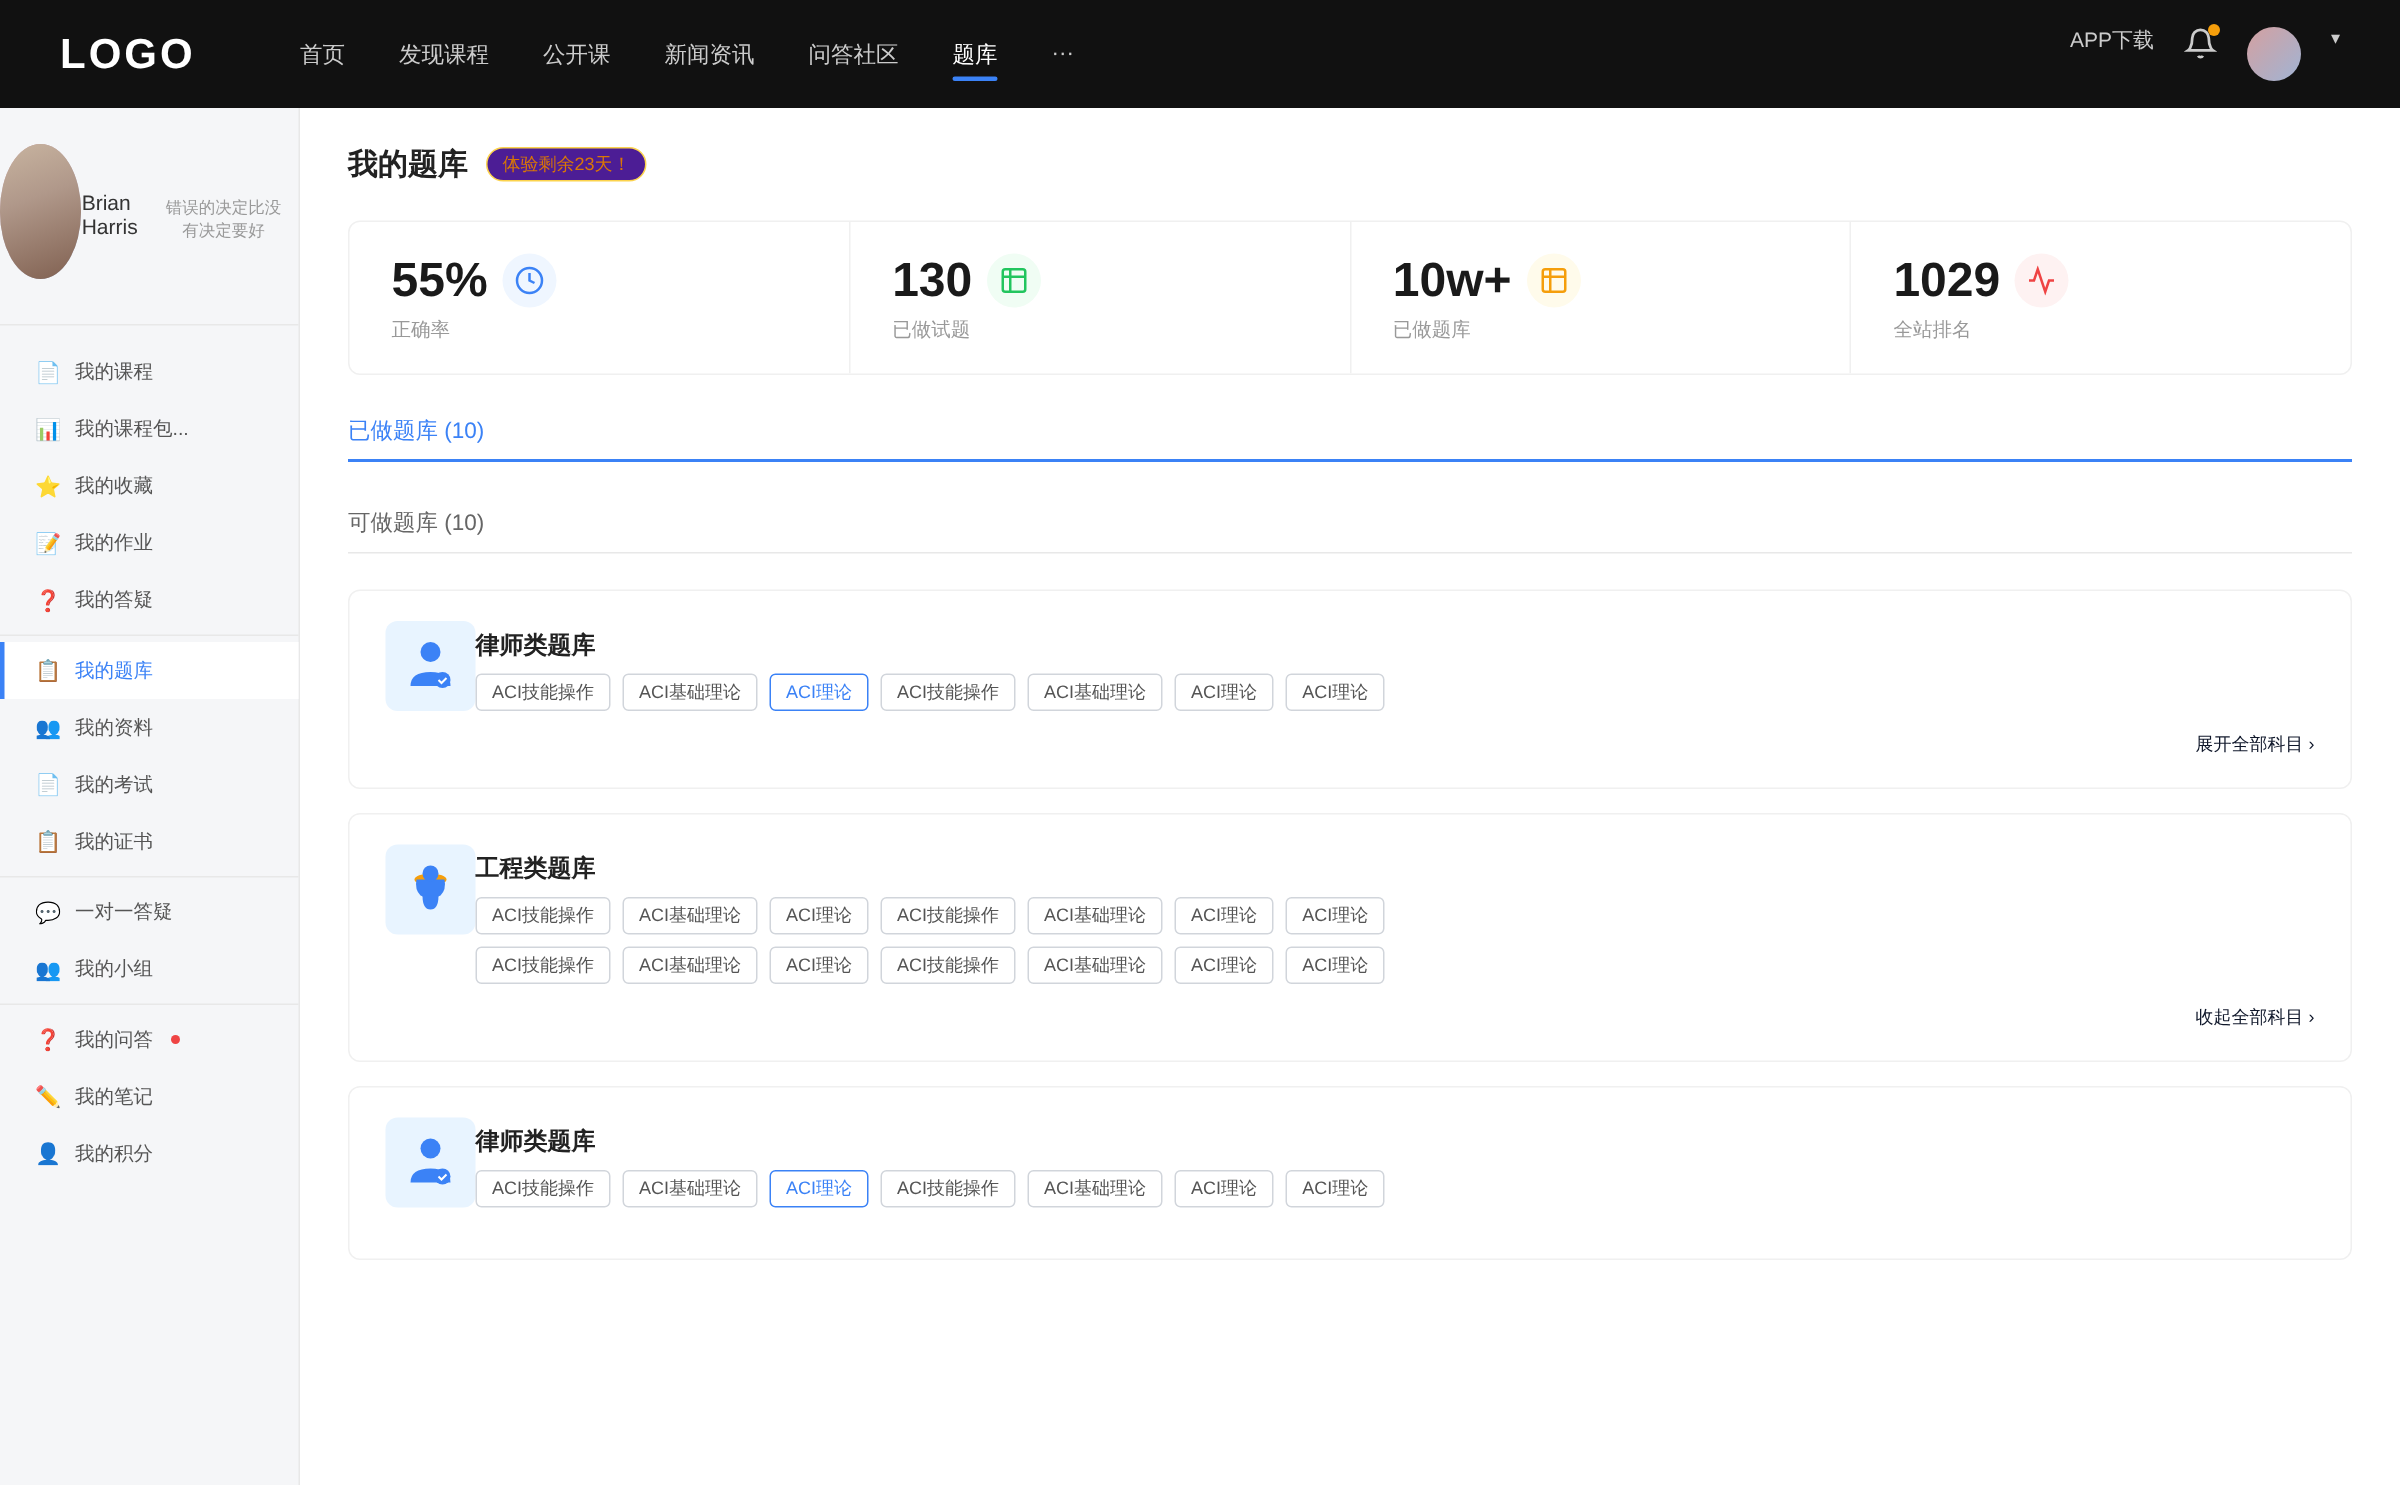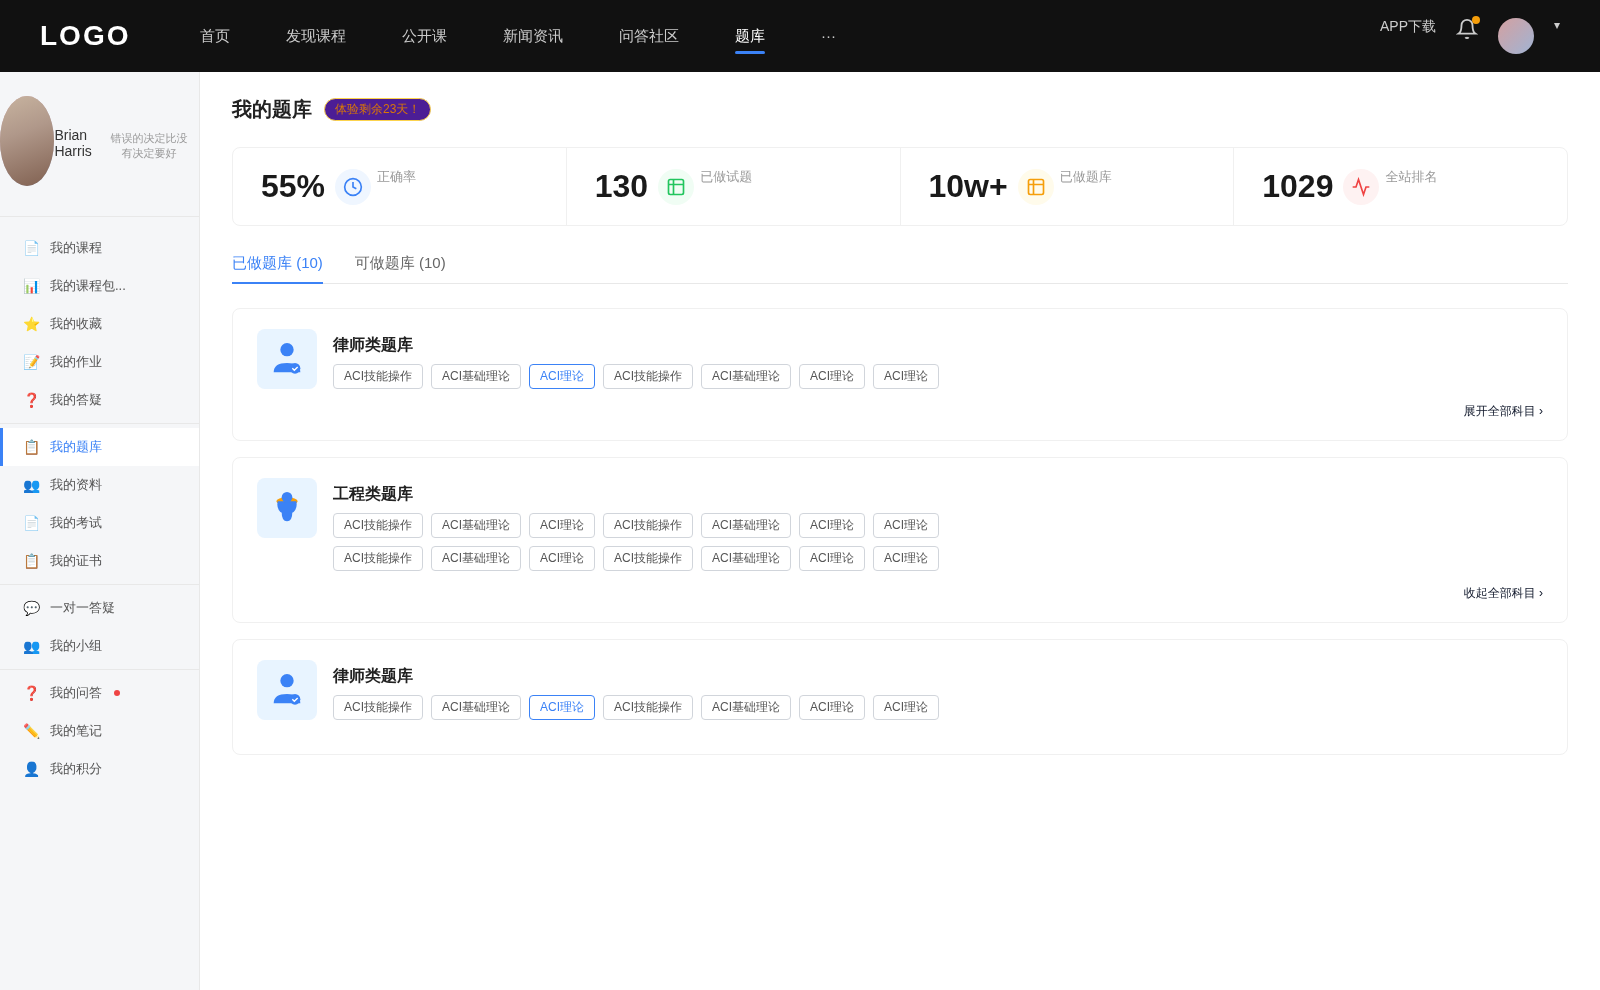--- a/index.html
+++ b/index.html
@@ -19,21 +19,21 @@
     .navbar-logo {
       color: #fff;
       font-size: 28px;
       font-weight: bold;
       letter-spacing: 2px;
       margin-right: 60px;
       min-width: 100px;
     }
     .navbar-nav {
       display: flex;
-      gap: 56px;
+      gap: 36px;
       flex: 1;
     }
     .navbar-nav-item {
       color: #ccc;
       font-size: 15px;
       cursor: pointer;
       padding: 4px 0;
       position: relative;
     }
     .navbar-nav-item.active {
@@ -211,21 +211,21 @@
       gap: 0;
       margin-bottom: 28px;
       border: 1px solid #f0f0f0;
       border-radius: 8px;
       overflow: hidden;
     }
     .stat-item {
       flex: 1;
       padding: 20px 28px;
       display: flex;
-      flex-direction: row;
+      flex-direction: column;
       gap: 6px;
       border-right: 1px solid #f0f0f0;
     }
     .stat-item:last-child { border-right: none; }
     .stat-top {
       display: flex;
       align-items: center;
       gap: 10px;
     }
     .stat-value {
@@ -249,20 +249,21 @@
       font-size: 13px;
       color: #999;
     }
 
     
     .tabs-bar {
       display: flex;
       gap: 32px;
       border-bottom: 1px solid #e8e8e8;
       margin-bottom: 24px;
+      flex-direction: column;
     }
     .tab-item {
       font-size: 15px;
       color: #666;
       padding-bottom: 10px;
       cursor: pointer;
       position: relative;
     }
     .tab-item.active {
       color: #3b82f6;
@@ -279,21 +280,20 @@
     
     .bank-card {
       border: 1px solid #f0f0f0;
       border-radius: 8px;
       padding: 20px 24px;
       margin-bottom: 16px;
     }
     .bank-card-header {
       display: flex;
       align-items: flex-start;
-      gap: 16px;
       margin-bottom: 14px;
     }
     .bank-icon {
       width: 60px; height: 60px;
       background: #e8f4ff;
       border-radius: 8px;
       display: flex;
       align-items: center;
       justify-content: center;
       flex-shrink: 0;

